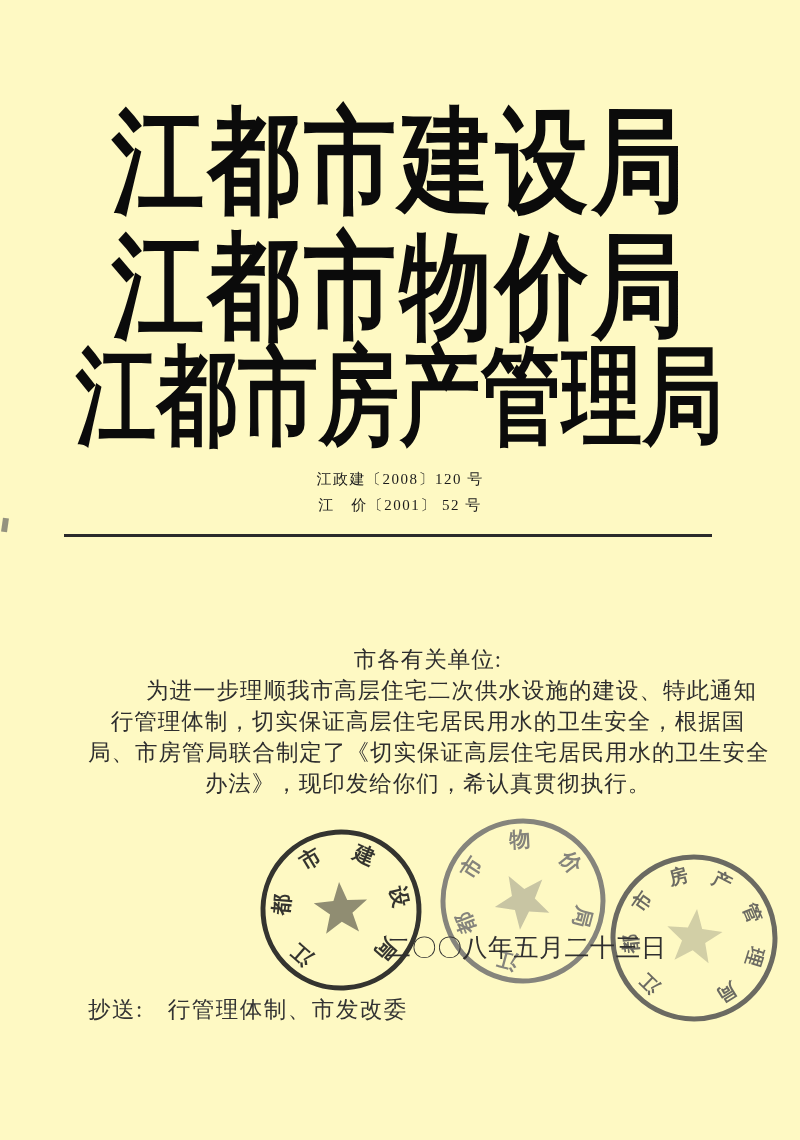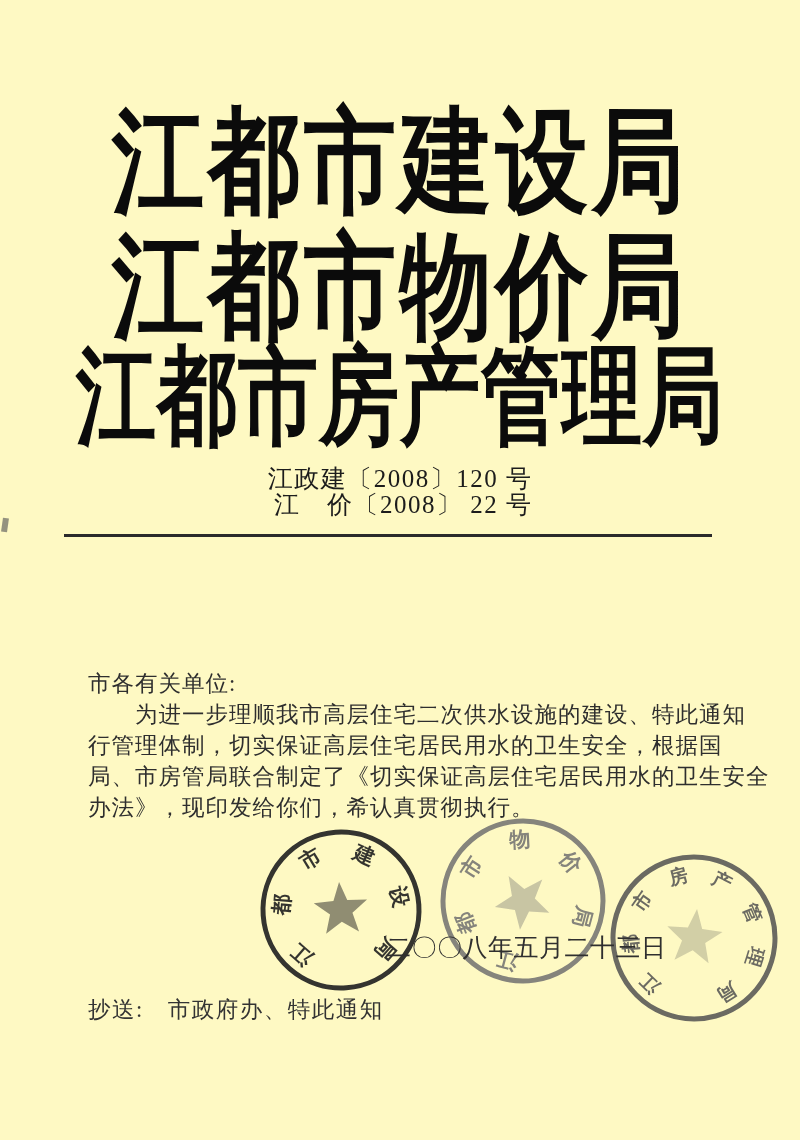--- a/index.html
+++ b/index.html
@@ -22,44 +22,45 @@
     line-height:105px; height:105px;
     transform:scaleY(1.25);
     transform-origin:center center;
   }
   .org1 { top:110px; font-size:92px; letter-spacing:4px; }
   .org2 { top:235px; font-size:92px; letter-spacing:4px; }
   .org3 { top:345px; font-size:80px; letter-spacing:1px; transform:scaleY(1.34); }
   
   .docnums { position:absolute; top:466px; left:0; width:100%; text-align:center; }
   .docnums-inner {
-    display:inline-block; text-align:right;
-    font-size:25px; line-height:26px;
+    display:inline-block; text-align:center;
+    font-size:15px; line-height:26px;
     letter-spacing:1.5px; color:#1c1c1c;
   }
   
   .rule {
     position:absolute; top:534px; left:64px;
     width:648px; height:3px;
     background:#2b2b2b;
   }
   
   .title {
     position:absolute; top:551px; left:0; width:100%;
     text-align:center;
     font-size:29px; font-weight:bold;
     line-height:36px; letter-spacing:1px;
     color:#101010;
   }
   
   .body-text {
-    position:absolute; top:668px; left:88px; width:680px;
+    position:absolute; top:644px; left:88px; width:680px;
     font-size:22.5px; line-height:31px;
     letter-spacing:1px; color:#2e2e2e;
     white-space:nowrap;
+    text-align:center;
   }
   
   .date {
     position:absolute; top:931px; left:386px;
     font-size:25px; letter-spacing:0.5px;
     color:#2f2f2f; z-index:4; white-space:nowrap;
   }
   
   .cc {
     position:absolute; top:994px; left:88px;
@@ -83,40 +84,40 @@
 
   <div class="artifact"></div>
 
   <div class="org org1">江都市建设局</div>
   <div class="org org2">江都市物价局</div>
   <div class="org org3">江都市房产管理局</div>
 
   <div class="docnums">
     <div class="docnums-inner">
       <div>江政建〔2008〕120 号</div>
-      <div>江　价〔2008〕 22 号</div>
+      <div>江　价〔2001〕 52 号</div>
     </div>
   </div>
 
   <div class="rule"></div>
 
   <div class="title">
   </div>
 
   <div class="body-text">
     <div class="bline">市各有关单位:</div>
     <div class="bline">　　为进一步理顺我市高层住宅二次供水设施的建设、特此通知</div>
     <div class="bline">行管理体制，切实保证高层住宅居民用水的卫生安全，根据国</div>
     <div class="bline">局、市房管局联合制定了《切实保证高层住宅居民用水的卫生安全</div>
     <div class="bline">办法》，现印发给你们，希认真贯彻执行。</div>
   </div>
 
   <div class="date">二〇〇八年五月二十三日</div>
 
-  <div class="cc">抄送:　市政府办、特此通知</div>
+  <div class="cc">抄送:　行管理体制、市发改委</div>
 
   <div id="seal-layer">
       <svg width="168" height="168" viewBox="0 0 168 168" class="seal" style="left: 257px; top: 826px; opacity: 0.9; transform: rotate(-4deg);">
         <circle cx="84" cy="84" r="78" fill="none" stroke="#1f1f1f" stroke-width="5"></circle>
         <polygon points="84,55.92 90.9321041514365,74.45877717513962 110.70566697756792,75.32280279795148 95.21638013057853,87.64442282486038 100.50500988437264,106.71719720204852 84,95.7936 67.49499011562736,106.71719720204852 72.78361986942147,87.64442282486038 57.294333022432085,75.32280279795148 77.0678958485635,74.45877717513962" fill="#1f1f1f" opacity="0.55"></polygon>
         <text x="84" y="31.38" text-anchor="middle" font-size="21" fill="#1f1f1f" transform="rotate(-135 84 84)">江</text>
         <text x="84" y="31.38" text-anchor="middle" font-size="21" fill="#1f1f1f" transform="rotate(-81 84 84)">都</text>
         <text x="84" y="31.38" text-anchor="middle" font-size="21" fill="#1f1f1f" transform="rotate(-27 84 84)">市</text>
         <text x="84" y="31.38" text-anchor="middle" font-size="21" fill="#1f1f1f" transform="rotate(27 84 84)">建</text>
         <text x="84" y="31.38" text-anchor="middle" font-size="21" fill="#1f1f1f" transform="rotate(81 84 84)">设</text>

